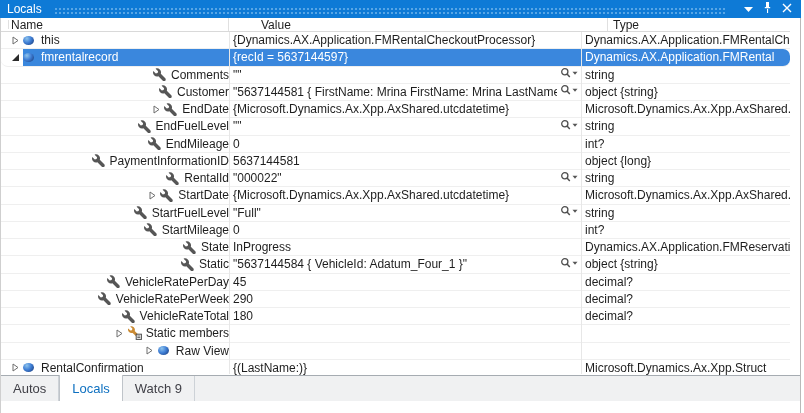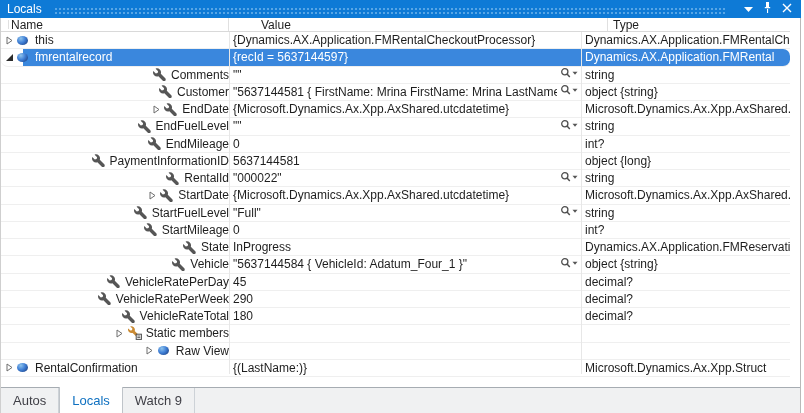--- a/index.html
+++ b/index.html
@@ -27,36 +27,36 @@
   .h-type { flex:1; padding-left:5px; border-right:none; }
 
   .rows { position:relative; width:789px; }
   .colsep { position:absolute; top:0; bottom:3px; width:1px; background:#e7e7e7; z-index:3; }
   .colsep.c1 { left:228px; } .colsep.c2 { left:580px; }
 
   .row { position:relative; display:flex; height:17.25px; width:789px; border-bottom:1px solid #efefef; align-items:center; background:#fff; }
   .row.selected { background: linear-gradient(to right, #fff 22px, #3a87dd 22px); border-radius: 7px; }
   .row.selected .ntext, .row.selected .vtext, .row.selected .c-type { color:#fff; }
 
-  .c-name { width:228px; display:flex; align-items:center; overflow:hidden; white-space:nowrap; height:100%; }
+  .c-name { width:228px; display:flex; align-items:center; overflow:hidden; white-space:nowrap; height:100%; padding-left:6px; }
   .c-name.lvl1 { padding-left:42px;justify-content:flex-end; }
   .exp { width:16px; flex:0 0 16px; display:flex; align-items:center; justify-content:center; }
   .ric { width:15px; flex:0 0 15px; display:flex; align-items:center; justify-content:flex-start; }
   .ric.object-icon::before { content:""; width:11px; height:9px; border-radius:50%;
       background: radial-gradient(circle at 35% 28%, #8ec3ec 0%, #3f7fd6 45%, #16336e 100%); }
   .ntext { margin-left:3px; }
 
   .c-value { width:352px; height:100%; display:flex; align-items:center; padding:0 2px 0 4px; overflow:hidden; white-space:nowrap; position:relative; }
   .vtext { overflow:hidden; white-space:nowrap; }
   .mag { position:absolute; right:3px; top:0; bottom:0; display:flex; align-items:center; background:#fff; padding-left:3px; }
 
   .c-type { width:209px; height:100%; display:flex; align-items:center; padding-left:4px; overflow:hidden; white-space:nowrap; }
 
   
-  .tabbar { position:absolute; left:0; right:0; bottom:0; height:26px; background:#f0f1f2; border-top:1px solid #a6acb2; display:flex; font-size:13px; color:#3f3f46; }
+  .tabbar { position:absolute; left:0; right:0; bottom:12px; height:26px; background:#f0f1f2; border-top:1px solid #a6acb2; display:flex; font-size:13px; color:#3f3f46; }
   .tab { padding:0 12px; display:flex; align-items:center; border-right:1px solid #cdd2d7; cursor:default; }
   .tab.active { background:#fff; margin-top:-1px; border-left:1px solid #bfc4c9; border-right:1px solid #bfc4c9; color:#0e70c0; }
 </style>
 </head>
 <body>
 
 <div class="window">
 
   <div class="titlebar">
     <span class="title">Locals</span>
@@ -328,21 +328,21 @@
           <div class="c-type">Dynamics.AX.Application.FMReservation</div>
         </div>
         <div class="row">
           <div class="c-name lvl1">
             <span class="exp"></span>
             <span class="ric wrench-icon">
               <svg width="13" height="13" viewBox="0 0 14 14">
                 <path d="M13.2 11 L8.4 6.2 C9 4.6 8.6 2.8 7.3 1.6 C6.1 0.4 4.3 0.1 2.8 0.7 L5.5 3.4 L5 5.4 L3 5.9 L0.3 3.2 C-0.3 4.7 0 6.5 1.2 7.7 C2.4 9 4.2 9.4 5.8 8.8 L10.6 13.6 C11.3 14.3 12.5 14.3 13.2 13.6 C13.9 12.9 13.9 11.7 13.2 11 Z" fill="#565656"></path>
               </svg>
             </span>
-            <span class="ntext">Vehicle</span>
+            <span class="ntext">Static</span>
           </div>
           <div class="c-value">
             <span class="vtext">"5637144584 { VehicleId: Adatum_Four_1 }"</span>
             <span class="mag">
               <span><svg width="18" height="12" viewBox="0 0 18 12">
                   <circle cx="4.8" cy="4.8" r="3.1" fill="none" stroke="#4f4f4f" stroke-width="1.3"></circle>
                   <line x1="7" y1="7" x2="9.8" y2="9.9" stroke="#4f4f4f" stroke-width="1.5"></line>
                   <path d="M12.5 4.8 h5 l-2.5 3 z" fill="#555"></path>
                 </svg></span>
             </span>

